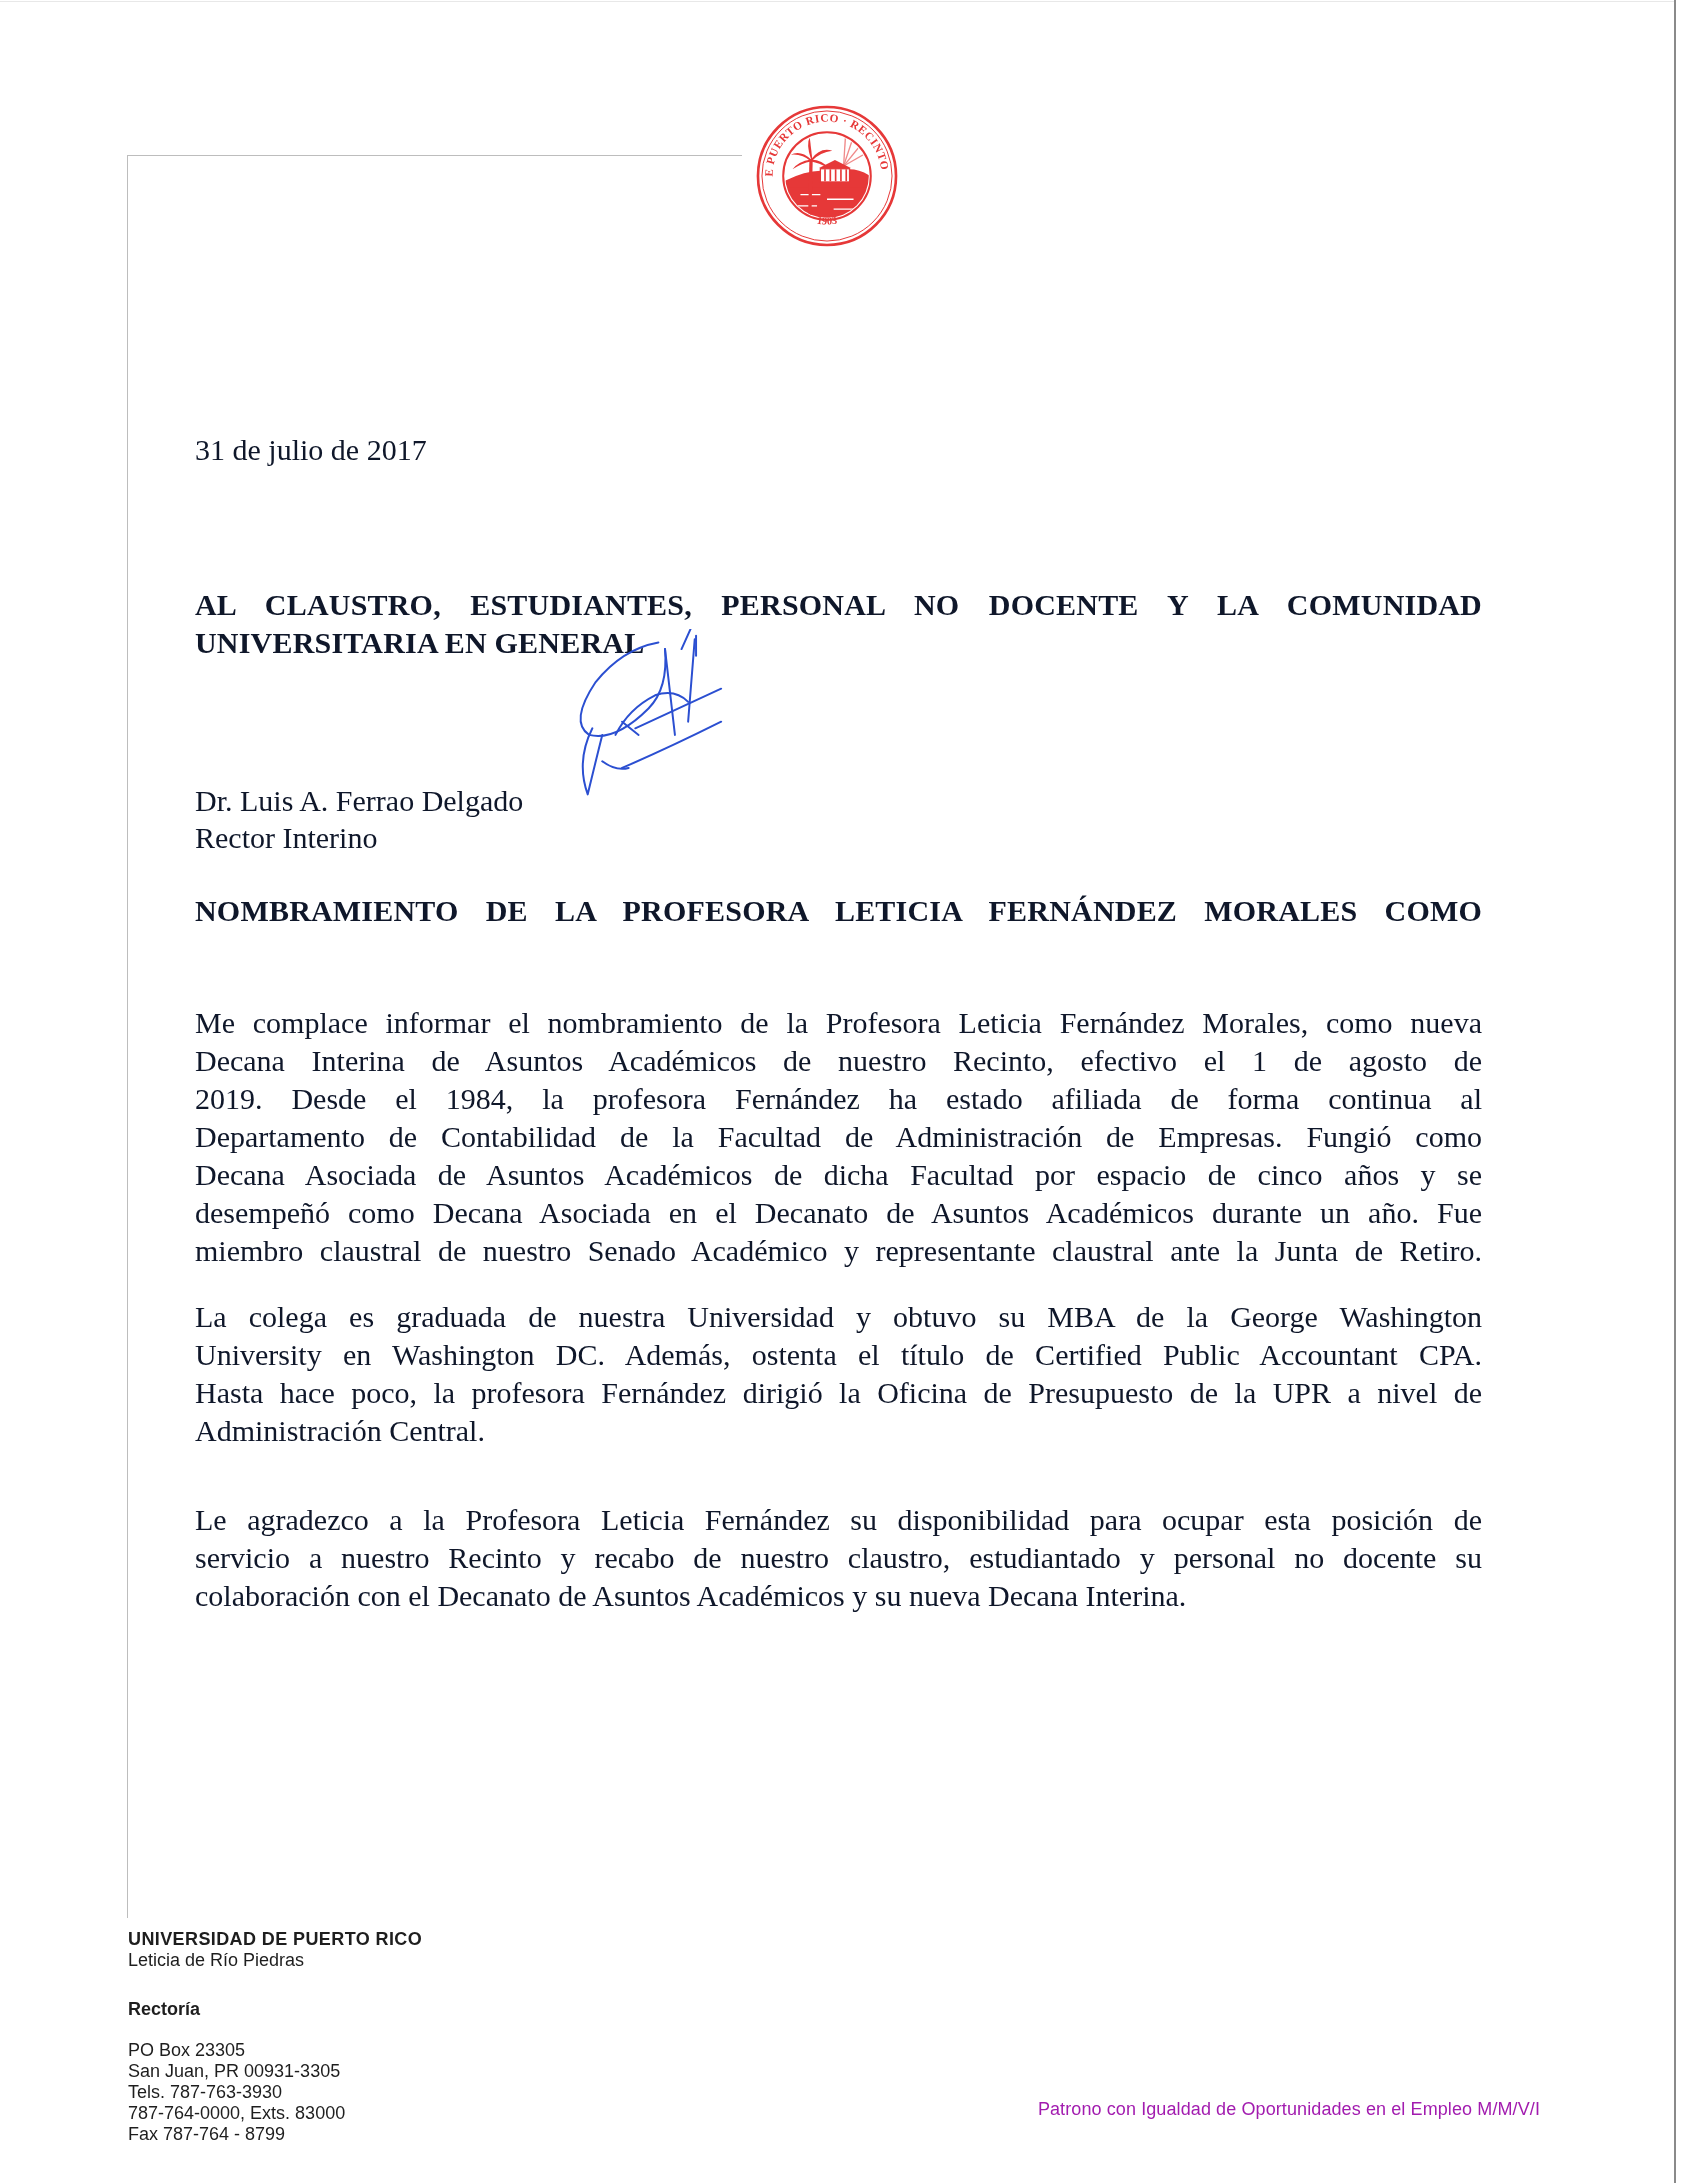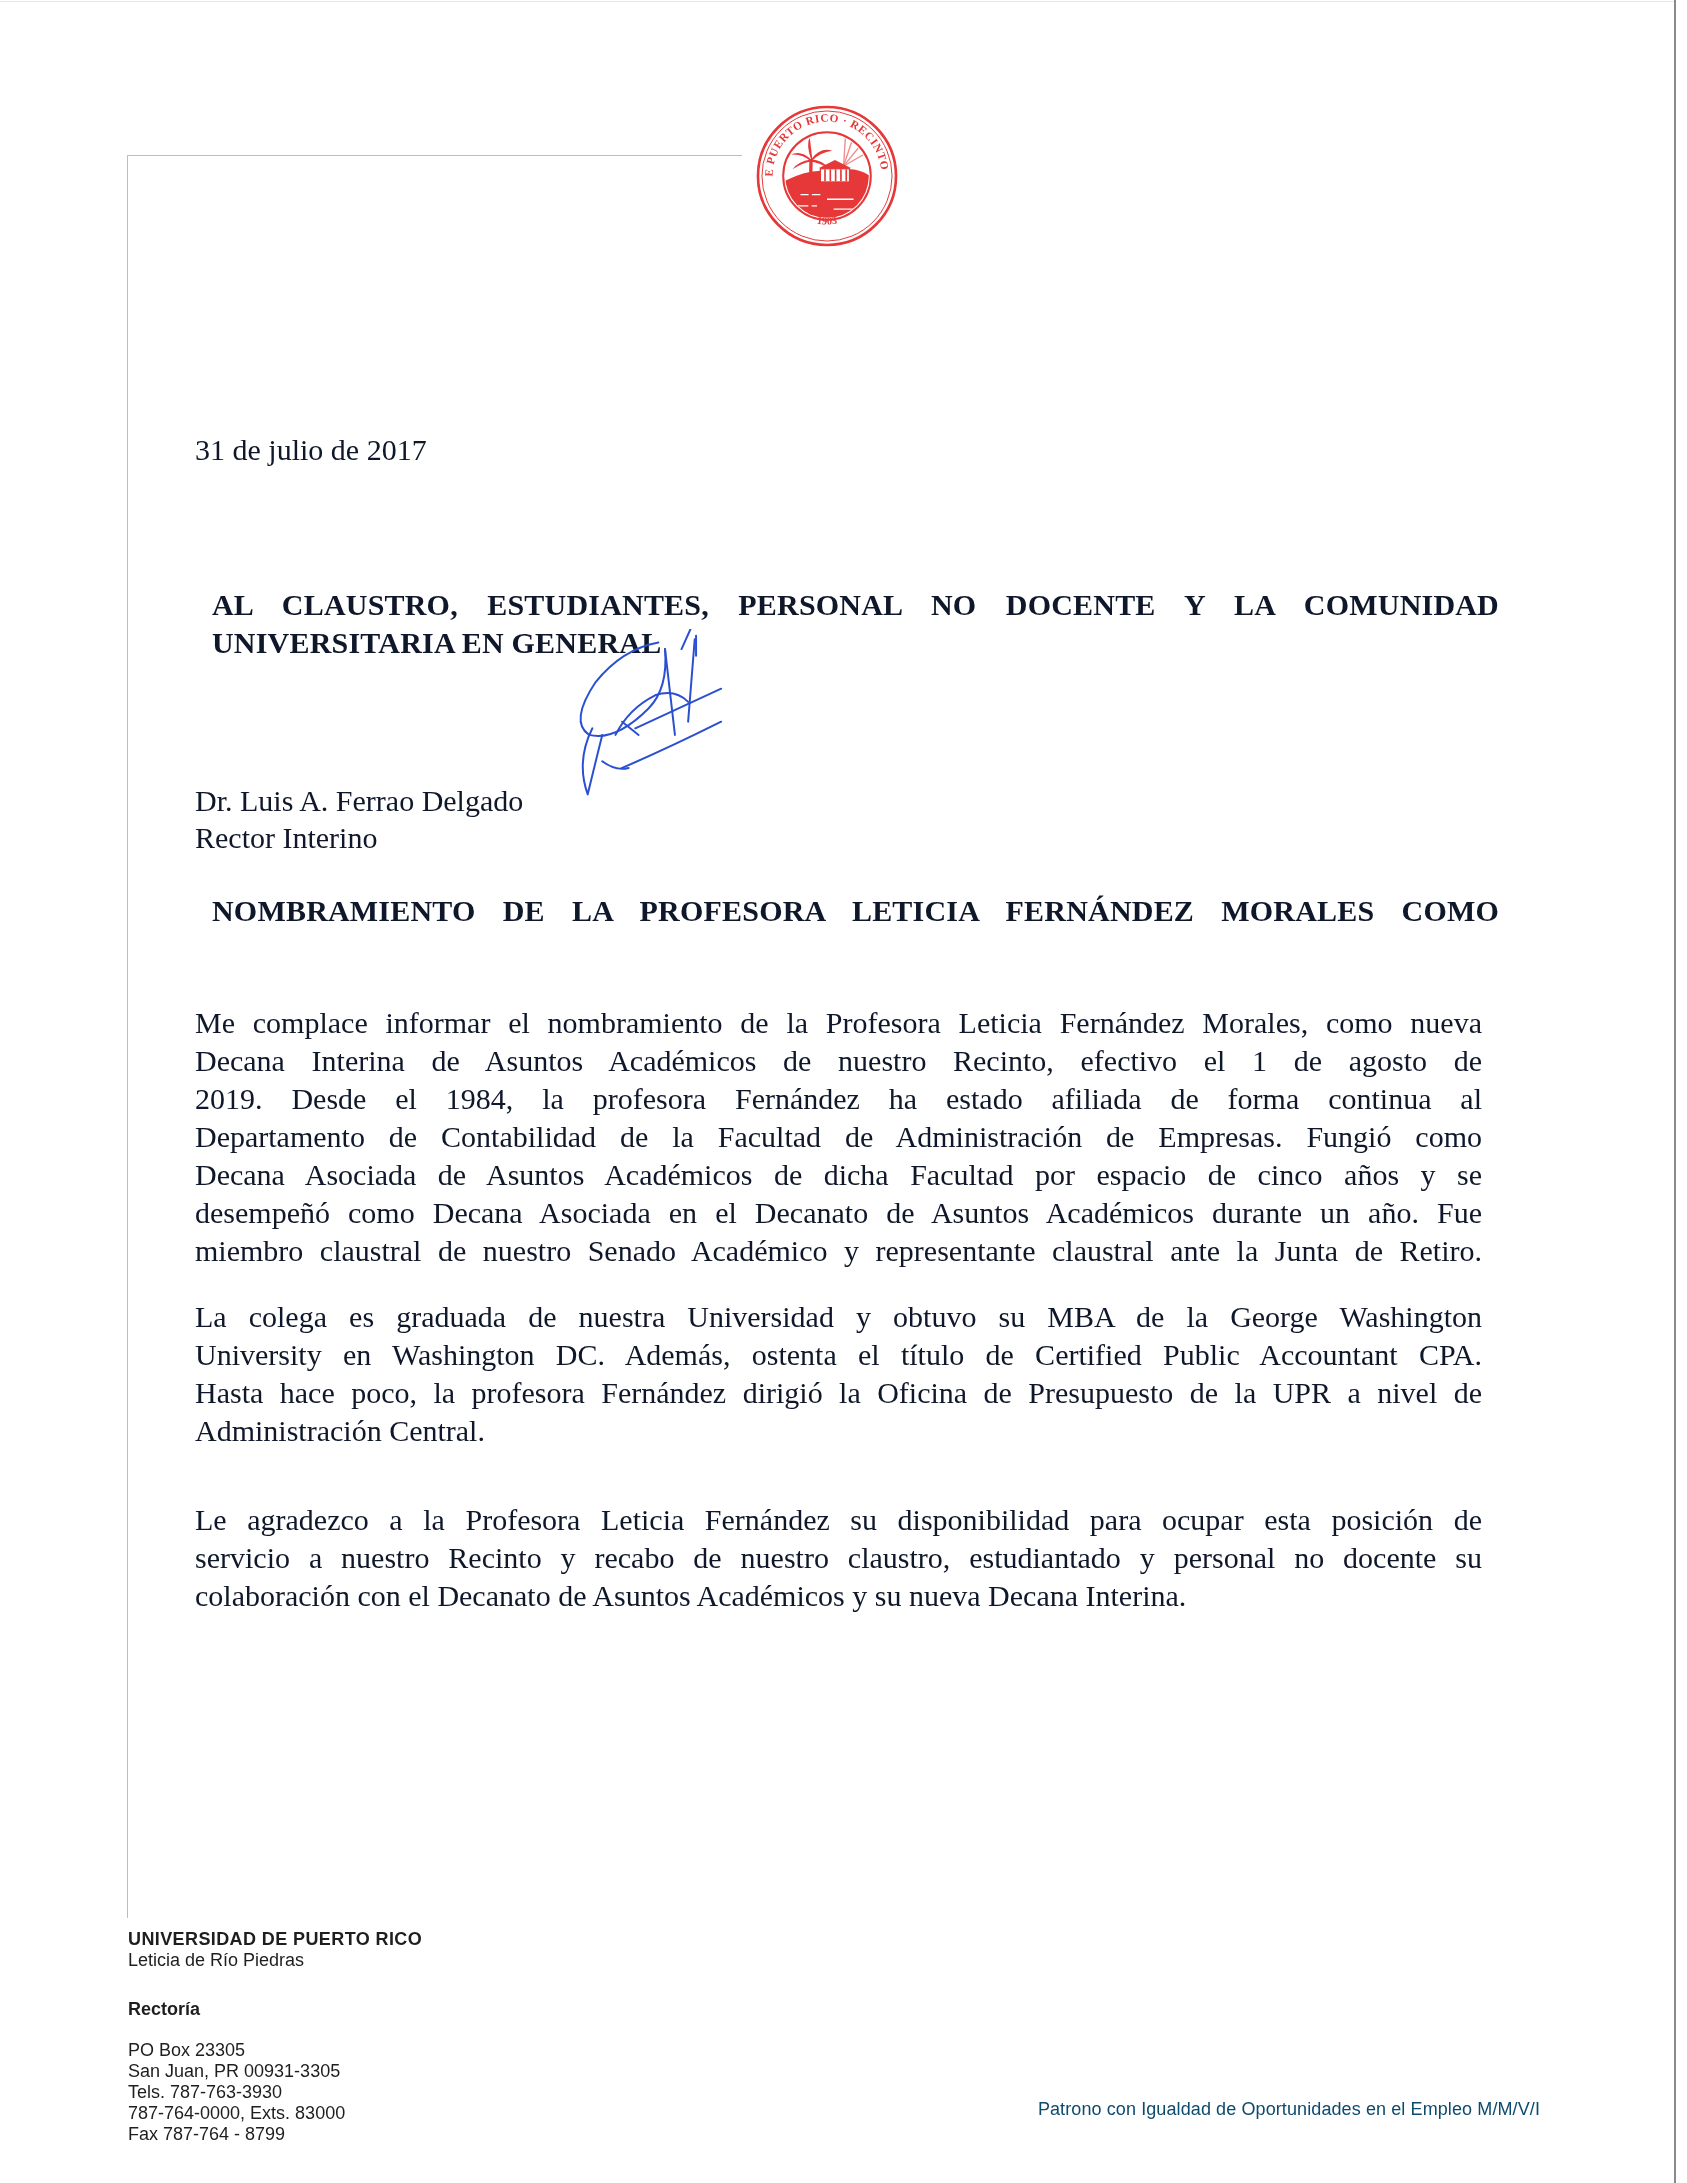--- a/index.html
+++ b/index.html
@@ -5,38 +5,38 @@
     html, body { margin: 0; padding: 0; background: #ffffff; }
     body { width: 1687px; height: 2183px; position: relative; overflow: hidden; }
     .page { position: absolute; left: 0; top: 0; width: 1687px; height: 2183px; background: #fff; }
     .scan-edge { position: absolute; left: 1674px; top: 0; width: 2px; height: 2183px; background: #8a8a8a; }
     .scan-top { position: absolute; left: 0; top: 1.3px; width: 1674px; height: 0.7px; background: #e8e8e8; }
     .hrule { position: absolute; left: 127px; top: 155px; width: 615px; height: 1.3px; background: #bdbdbd; }
     .vrule { position: absolute; left: 127px; top: 155px; width: 1.3px; height: 1763px; background: #bdbdbd; }
     .seal { position: absolute; left: 754px; top: 103px; width: 146px; height: 146px; }
     .serif { font-family: "Liberation Serif", "DejaVu Serif", serif; color: #0f172a; }
     .date { position: absolute; left: 195px; top: 433px; font-size: 30px; }
-    .heading { position: absolute; left: 212px; width: 1287px; font-size: 30px; font-weight: bold; line-height: 38px; text-align: justify; text-align-last: left; letter-spacing: 0.2px; }
+    .heading { position: absolute; left: 195px; width: 1287px; font-size: 30px; font-weight: bold; line-height: 38px; text-align: justify; text-align-last: left; letter-spacing: 0.2px; }
     .heading .line { display: block; white-space: nowrap; }
     .heading .line.justify { text-align: justify; text-align-last: justify; }
     .h1 { top: 586px; }
     .h2 { top: 892px; }
     .sender { position: absolute; left: 195px; top: 782px; font-size: 30px; line-height: 37px; }
     .para { position: absolute; left: 195px; width: 1287px; font-size: 30px; line-height: 38px; }
     .para .line { display: block; white-space: nowrap; text-align: justify; text-align-last: justify; }
     .para .line.last { text-align-last: left; }
     .p1 { top: 1004px; }
     .p2 { top: 1298px; }
     .p3 { top: 1501px; }
     .signature { position: absolute; left: 523px; top: 629px; width: 251px; height: 192px; }
     .footer { position: absolute; left: 128px; top: 1929px; font-family: "Liberation Sans", "DejaVu Sans", sans-serif; color: #1e1e1e; font-size: 18px; line-height: 21px; }
     .footer .uni { font-weight: bold; letter-spacing: 0.4px; }
     .footer .rect { font-weight: bold; margin-top: 28px; }
     .footer .gap { height: 20px; }
-    .eeo { position: absolute; left: 967px; top: 2099px; width: 573px; text-align: right; font-family: "Liberation Sans", "DejaVu Sans", sans-serif; font-size: 18px; color: #0c4a6e; letter-spacing: 0.1px; }
+    .eeo { position: absolute; left: 967px; top: 2099px; width: 573px; text-align: right; font-family: "Liberation Sans", "DejaVu Sans", sans-serif; font-size: 18px; color: #a21caf; letter-spacing: 0.1px; }
   </style>
 </head>
 <body>
 
 <div class="page">
   <div class="scan-top"></div>
   <div class="scan-edge"></div>
   <div class="hrule"></div>
   <div class="vrule"></div>
 

